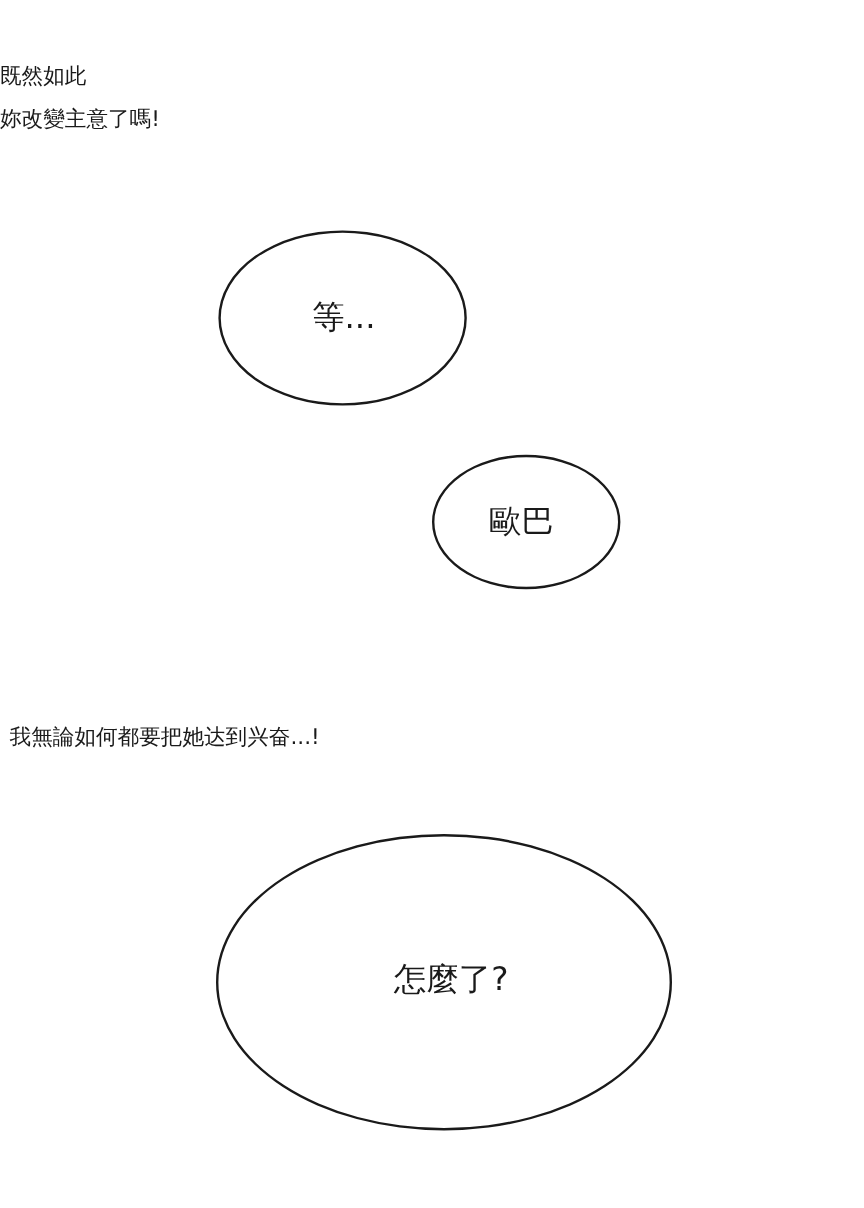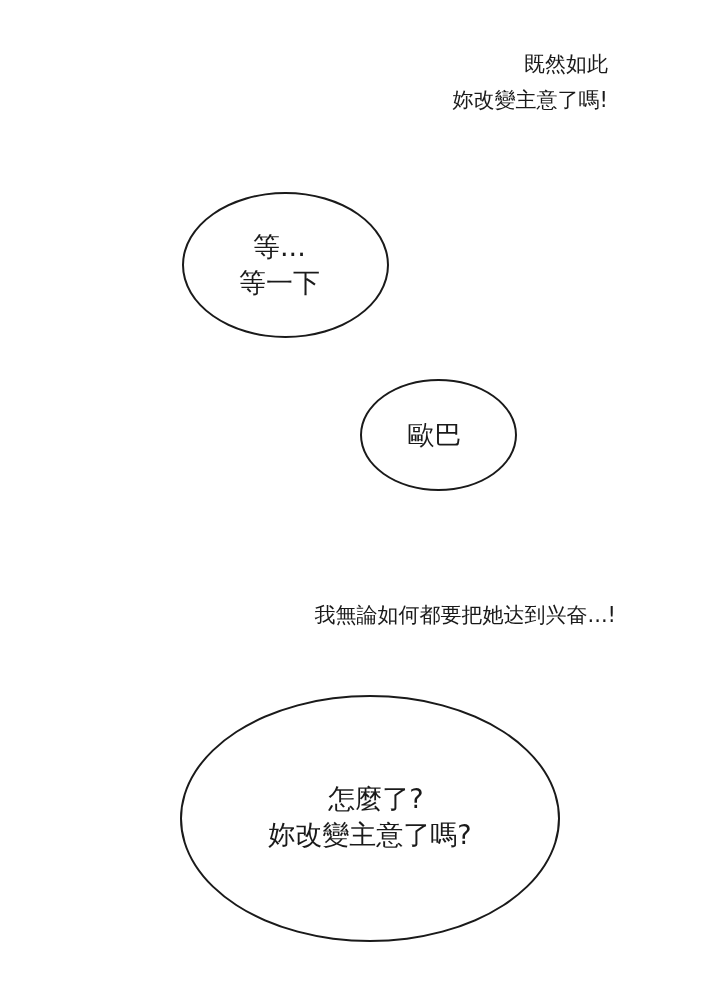--- a/index.html
+++ b/index.html
@@ -1,49 +1,47 @@
 <!DOCTYPE html>
 <html><head>
   <meta charset="utf-8">
   <style>
     html, body { margin: 0; padding: 0; background: #ffffff; }
     body { width: 720px; height: 1007px; position: relative; overflow: hidden;
            font-family: "DejaVu Sans", sans-serif; color: #1a1a1a; }
-    .narration { position: absolute; left: 0; width: 608px; text-align: right;
-                 font-size: 21px; line-height: 36px; }
+    .narration { position: absolute; left: 0; width: 608px; text-align: left;
+                 font-size: 18px; line-height: 36px; }
     .bubble { position: absolute; border: 2px solid #1a1a1a; border-radius: 50%;
               background: #fff; box-sizing: border-box;
               display: flex; align-items: center; justify-content: center;
               text-align: center; }
     .bubble .txt { font-size: 27px; line-height: 36px; }
     .line { display: block; white-space: nowrap; }
   </style>
 </head>
 <body>
 
 <div class="narration" style="top:46px;">
   <span class="line">既然如此</span>
   <span class="line">妳改變主意了嗎!</span>
 </div>
 
 <div class="bubble" style="left:182px; top:192px; width:207px; height:146px;">
   <div class="txt" style="margin-left:-12px;">
     <span class="line" style="text-align:left; padding-left:14px;">等...</span>
-    <span class="line">等一下</span>
   </div>
 </div>
 
 <div class="bubble" style="left:360px; top:379px; width:157px; height:112px;">
   <div class="txt" style="margin-left:-8px;text-align:right;">
     <span class="line">歐巴</span>
   </div>
 </div>
 
 <div class="narration" style="top:597px; padding-left:8px;">
   <span class="line">我無論如何都要把她达到兴奋...!</span>
 </div>
 
 <div class="bubble" style="left:180px; top:695px; width:380px; height:247px;">
   <div class="txt" style="margin-top:-4px;">
     <span class="line" style="padding-left:12px;">怎麼了?</span>
-    <span class="line">妳改變主意了嗎?</span>
   </div>
 </div>
 
 </body></html>

